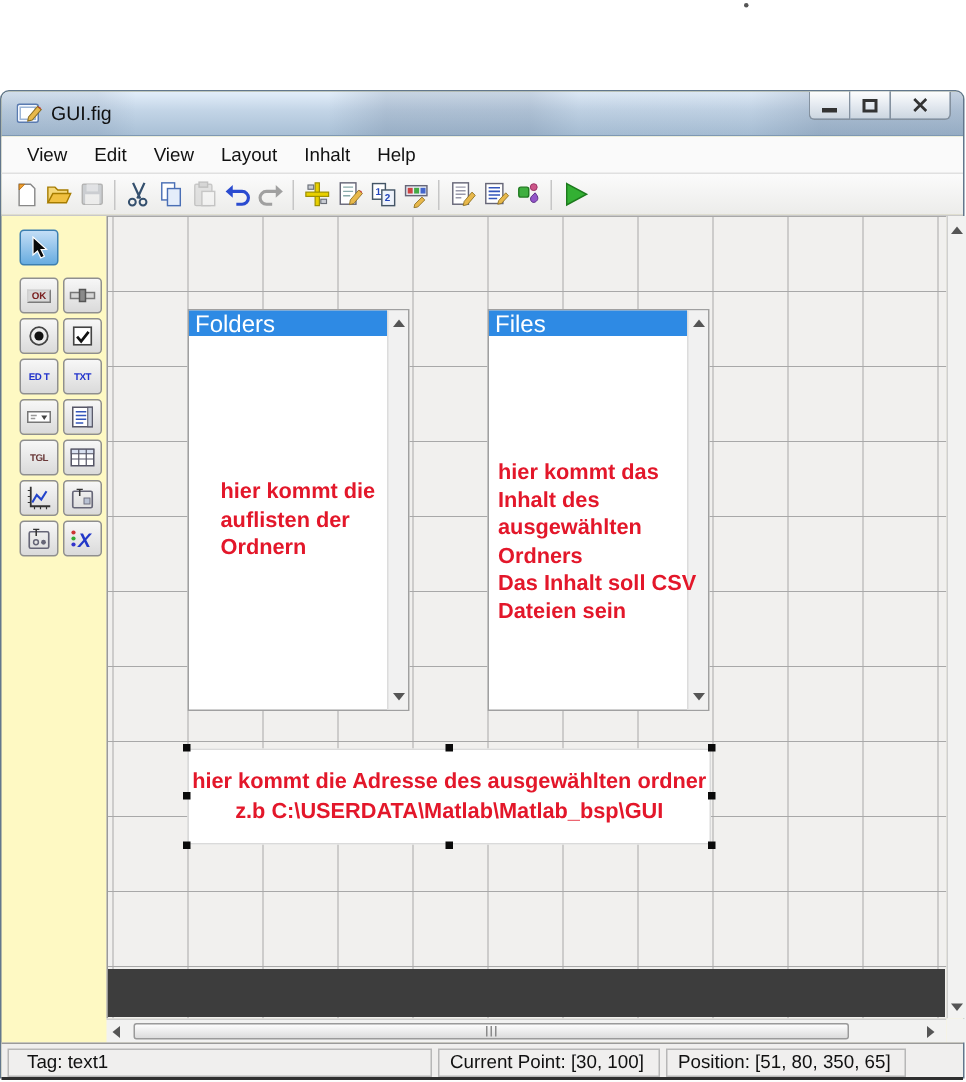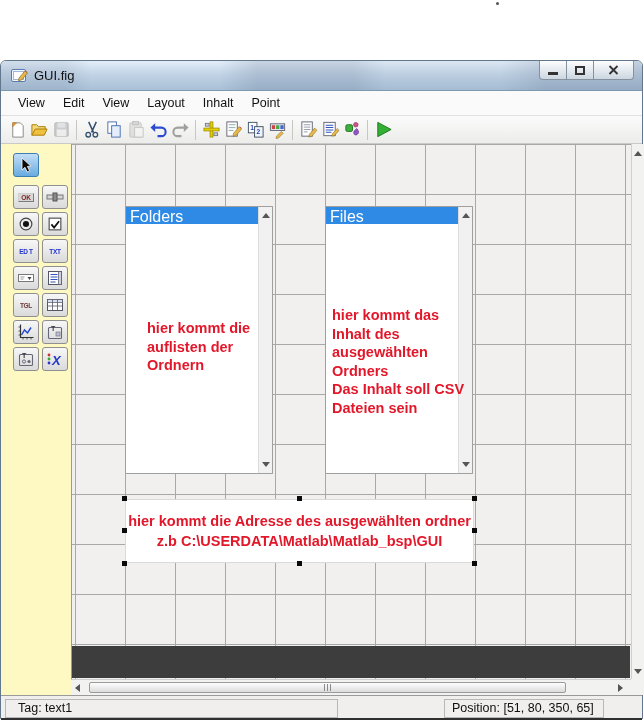--- a/index.html
+++ b/index.html
@@ -137,21 +137,21 @@
       </div>
     </div>
   </div>
 
   <div class="menubar">
     <span class="menu-item">View</span>
     <span class="menu-item">Edit</span>
     <span class="menu-item">View</span>
     <span class="menu-item">Layout</span>
     <span class="menu-item">Inhalt</span>
-    <span class="menu-item">Point</span>
+    <span class="menu-item">Help</span>
   </div>
 
   <div class="toolbar">
     <span class="tb-icon">
       <svg viewBox="0 0 20 20">
           <path d="M5 3 h8 l3 3 v12 H5 z" fill="#fff" stroke="#888"></path>
       <polygon points="5,3 9,3 5,7" fill="#f0a030" stroke="#b06a10" stroke-width="0.6"></polygon>
         </svg>
     </span>
     <span class="tb-icon">
@@ -406,17 +406,18 @@
     <div class="h-thumb">
       <span class="grip-bar"></span>
       <span class="grip-bar"></span>
       <span class="grip-bar"></span>
     </div>
     <span class="arr tri-right" style="right:8px; top:4px;"></span>
   </div>
   <div class="corner"></div>
 
   <div class="statusbar">
-    <div class="status-cell" style="left:4px; width:333px;padding-left:12px;">Tag: text1</div>
+    <div class="status-cell" style="left:4px; width:283px;padding-left:12px;">Tag: text1</div>
+    <div class="status-cell" style="left:291px; width:148px;">Current Point:  [30, 100]</div>
     <div class="status-cell" style="left:443px; width:160px;">Position: [51, 80, 350, 65]</div>
   </div>
 
 </div>
 
 </body></html>

